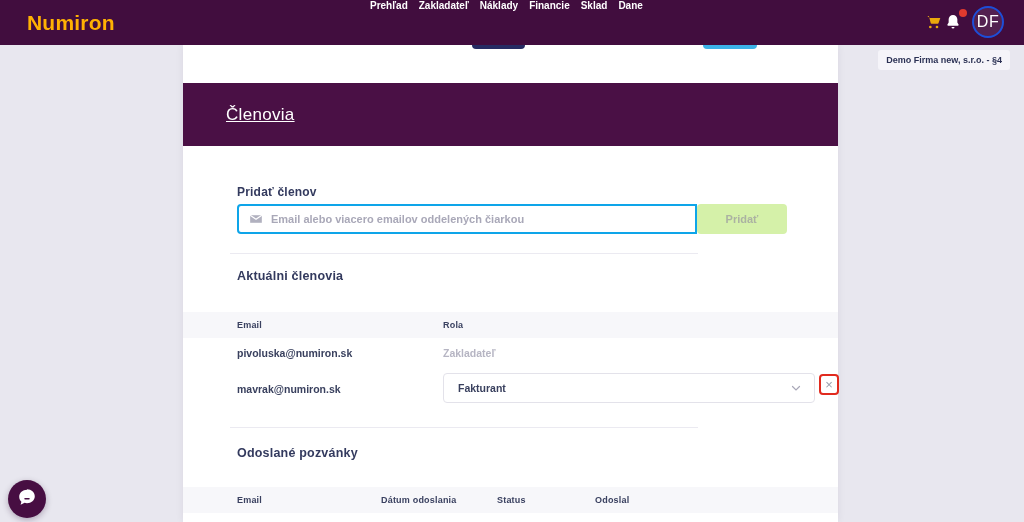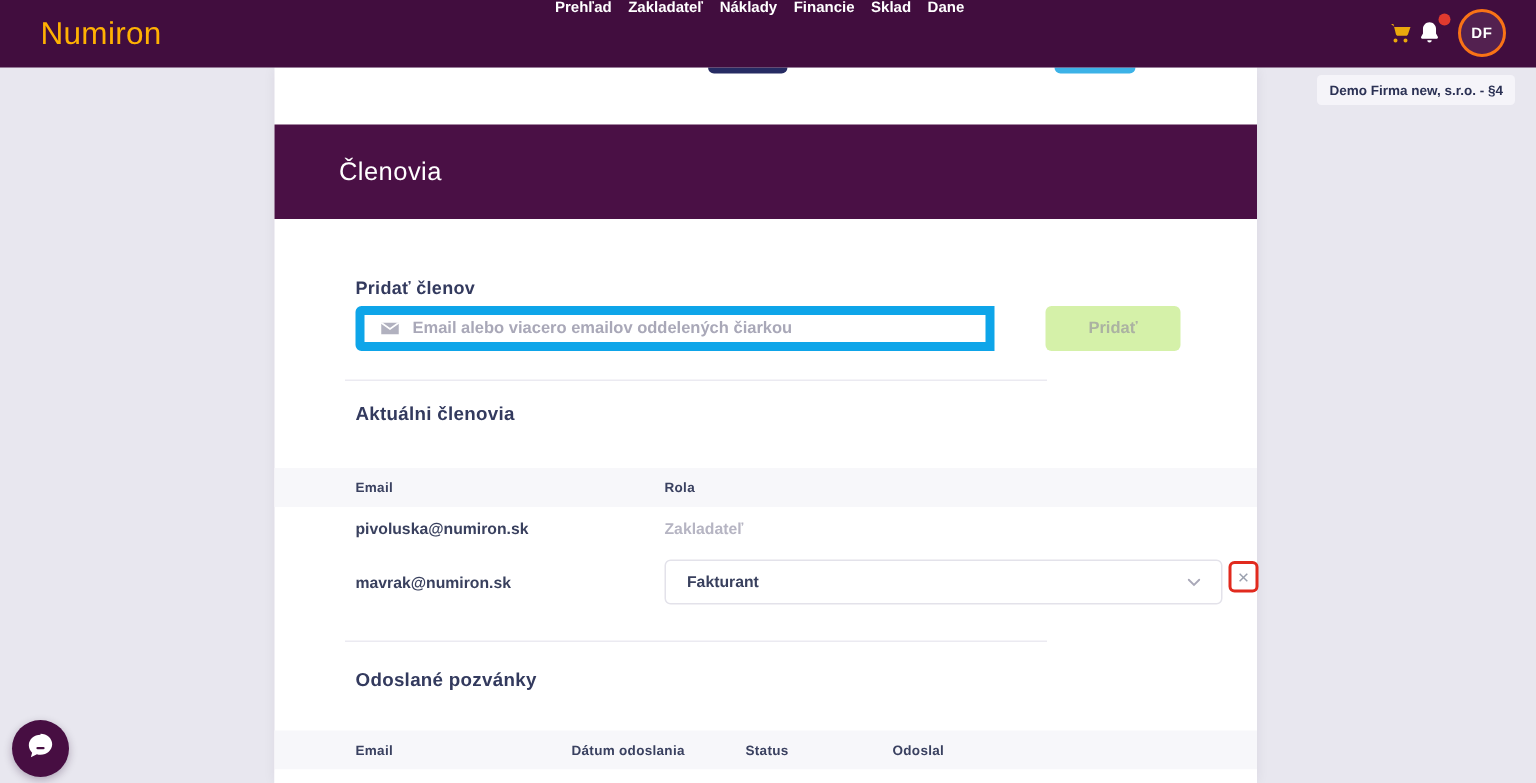--- a/index.html
+++ b/index.html
@@ -12,41 +12,41 @@
     color:#39405e;
   }
 
   
   .topbar {
     position:absolute; left:0; top:0; width:1024px; height:45px;
     background:#410d3e; z-index:20;
   }
   .logo {
     position:absolute; left:27px; top:0; height:45px; line-height:45px;
-    font-size:21px; font-weight:normal; color:#ffb103; letter-spacing:0.2px;
+    font-size:21px; font-weight:bold; color:#ffb103; letter-spacing:0.2px;
     cursor:pointer;
   }
   .main-nav {
     position:absolute; left:370px; top:0; height:45px;
     display:flex; align-items:flex-start; gap:11px;
   }
   .nav-item {
     color:#ffffff; font-size:10px; font-weight:bold; cursor:pointer;
     white-space:nowrap;
   }
   .cart-icon { position:absolute; left:926px; top:14px; width:16px; height:16px; cursor:pointer; }
   .bell-wrap { position:absolute; left:944px; top:12px; width:18px; height:20px; cursor:pointer; }
   .bell-dot {
     position:absolute; left:959px; top:9px; width:8px; height:8px;
     border-radius:50%; background:#e03a2e;
   }
   .avatar {
     position:absolute; left:972px; top:6px; width:32px; height:32px;
-    border-radius:50%; background:#532150; border:2px solid #f97316;
-    color:#ffffff; font-size:10px; font-weight:bold;
+    border-radius:50%; background:#532150; border:2px solid #1d4ed8;
+    color:#ffffff; font-size:16px; font-weight:normal;
     display:flex; align-items:center; justify-content:center;
     letter-spacing:0.5px; cursor:pointer;
   }
 
   
   .company-badge {
     position:absolute; right:14px; top:50px; z-index:5;
     background:#f5f4f9; color:#2b3154; font-size:9px; font-weight:bold;
     padding:5px 8px; border-radius:3px; white-space:nowrap;
   }
@@ -59,35 +59,35 @@
   .btn-sliver {
     position:absolute; top:0; height:4px; border-radius:0 0 4px 4px;
   }
   .sliver-navy { left:289px; width:53px; background:#262b63; }
   .sliver-blue { left:520px; width:54px; background:#3cb2e7; }
 
   .header-band {
     position:absolute; left:0; top:38px; width:655px; height:63px;
     background:#4a1045; color:#ffffff;
     display:flex; align-items:center; padding-left:43px;
-    font-size:17px; font-weight:500; letter-spacing:0.3px;
+    font-size:17px; font-weight:500; letter-spacing:0.3px;text-decoration:underline;
   }
 
   .section-heading {
     position:absolute; left:54px; font-size:12.5px; font-weight:bold;
     color:#333a5e; letter-spacing:0.2px;
   }
   .h-add   { top:140px; font-size:12px; }
   .h-curr  { top:224px; }
   .h-sent  { top:401px; }
 
   
   .email-input-wrap {
-    position:absolute; left:54px; top:159px; width:426px; height:30px;
-    border:6px solid #0ea5e9; border-radius:4px 0 0 4px; background:#fff;
+    position:absolute; left:54px; top:159px; width:460px; height:30px;
+    border:2px solid #0ea5e9; border-radius:4px 0 0 4px; background:#fff;
     display:flex; align-items:center; padding:0 10px; gap:8px;
   }
   .email-input-wrap input {
     border:none; outline:none; flex:1; font-size:11px;
     font-family:"Liberation Sans", sans-serif; color:#39405e; background:transparent;
   }
   .email-input-wrap input::placeholder { color:#a9a8b8; font-weight:600; }
   .envelope-icon { width:14px; height:14px; flex:0 0 auto; }
   .add-btn {
     position:absolute; left:514px; top:159px; width:90px; height:30px;

